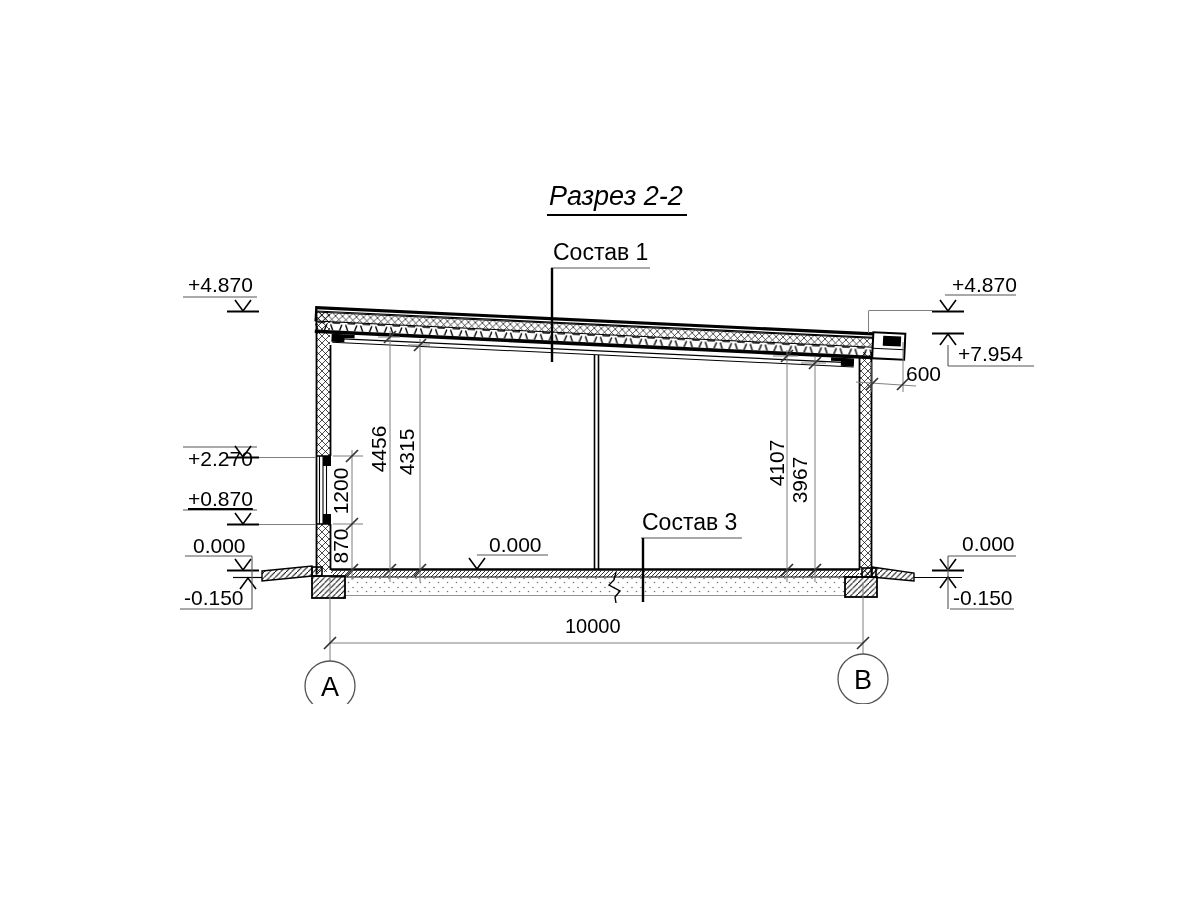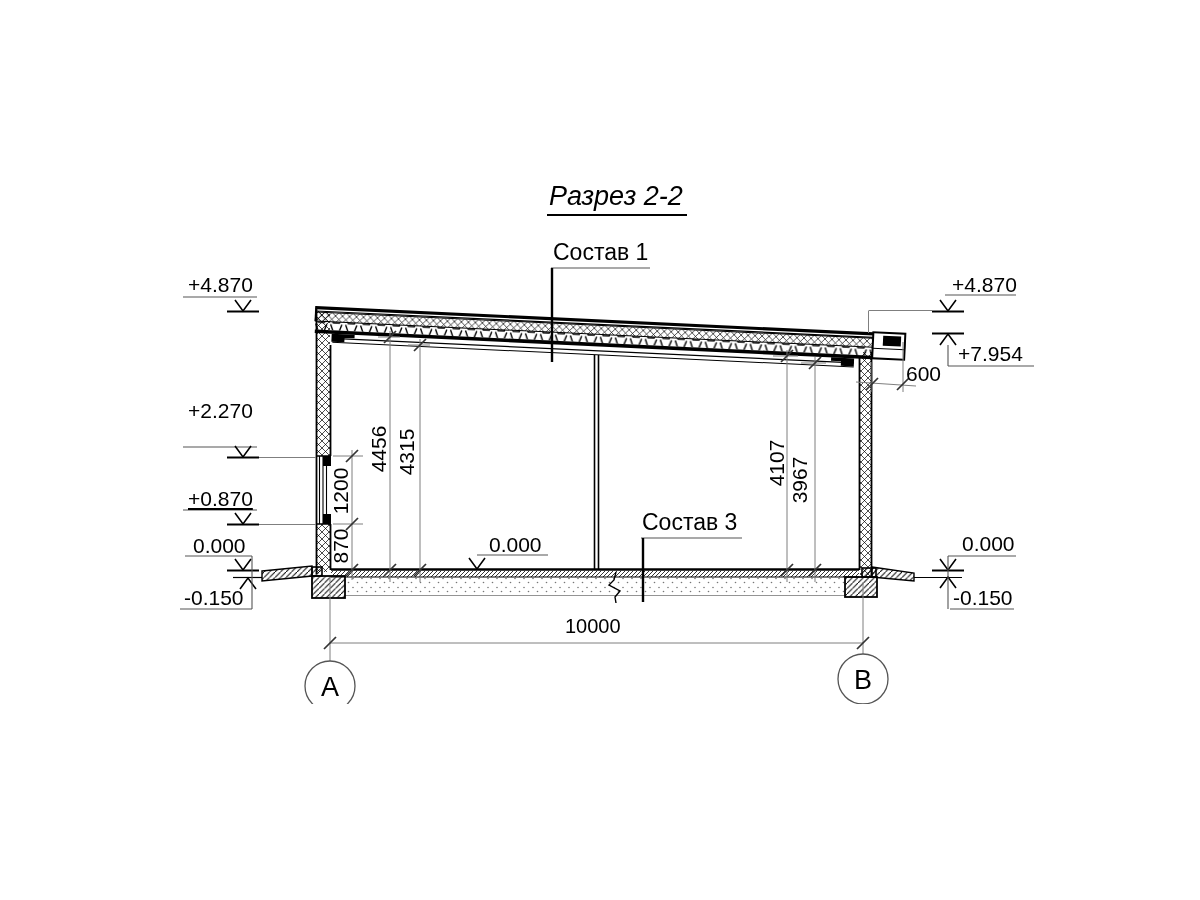--- a/index.html
+++ b/index.html
@@ -214,21 +214,21 @@
     <circle cx="330" cy="686" r="25" fill="#fff" stroke="#555" stroke-width="1.3"></circle>
     <circle cx="863" cy="679" r="25" fill="#fff" stroke="#555" stroke-width="1.3"></circle>
   </svg>
 
   <div class="lbl title" style="left:547px;top:183px;">Разрез 2-2</div>
 
   <div class="lbl callout" style="left:553px;top:241px;">Состав 1</div>
   <div class="lbl callout" style="left:642px;top:511px;">Состав 3</div>
 
   <div class="lbl elev" style="left:188px;top:274px;">+4.870</div>
-  <div class="lbl elev" style="left:188px;top:400px;">+2.270</div>
+  <div class="lbl elev" style="left:188px;top:448px;">+2.270</div>
   <div class="lbl elev" style="left:188px;top:488px;text-decoration:underline;">+0.870</div>
   <div class="lbl elev" style="left:193px;top:535px;">0.000</div>
   <div class="lbl elev" style="left:184px;top:587px;">-0.150</div>
 
   <div class="lbl elev" style="left:952px;top:274px;">+4.870</div>
   <div class="lbl elev" style="left:958px;top:343px;">+7.954</div>
   <div class="lbl elev" style="left:962px;top:533px;">0.000</div>
   <div class="lbl elev" style="left:953px;top:587px;">-0.150</div>
 
   <div class="lbl elev" style="left:489px;top:534px;">0.000</div>

